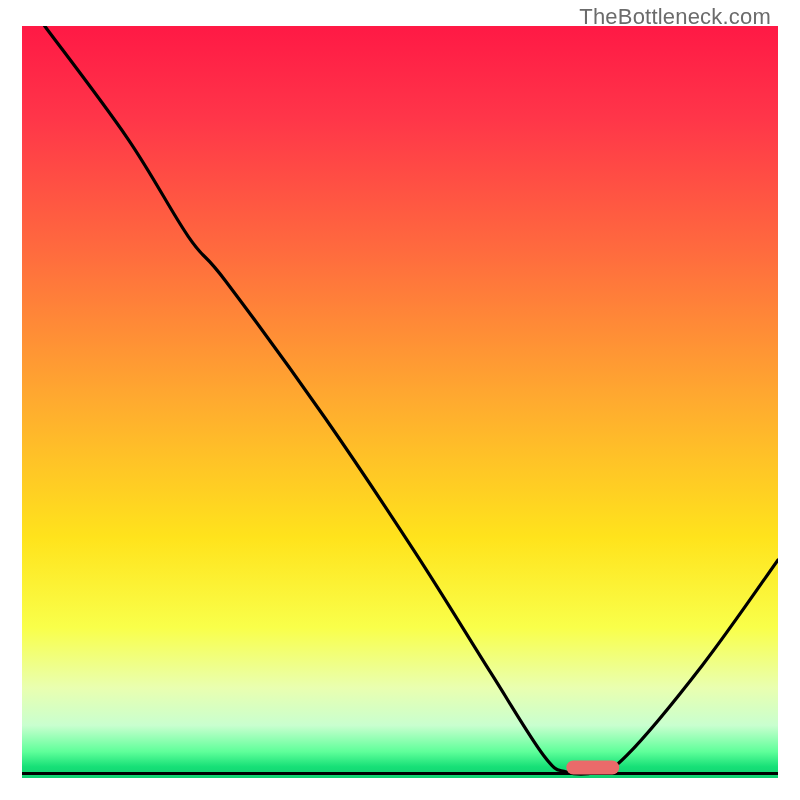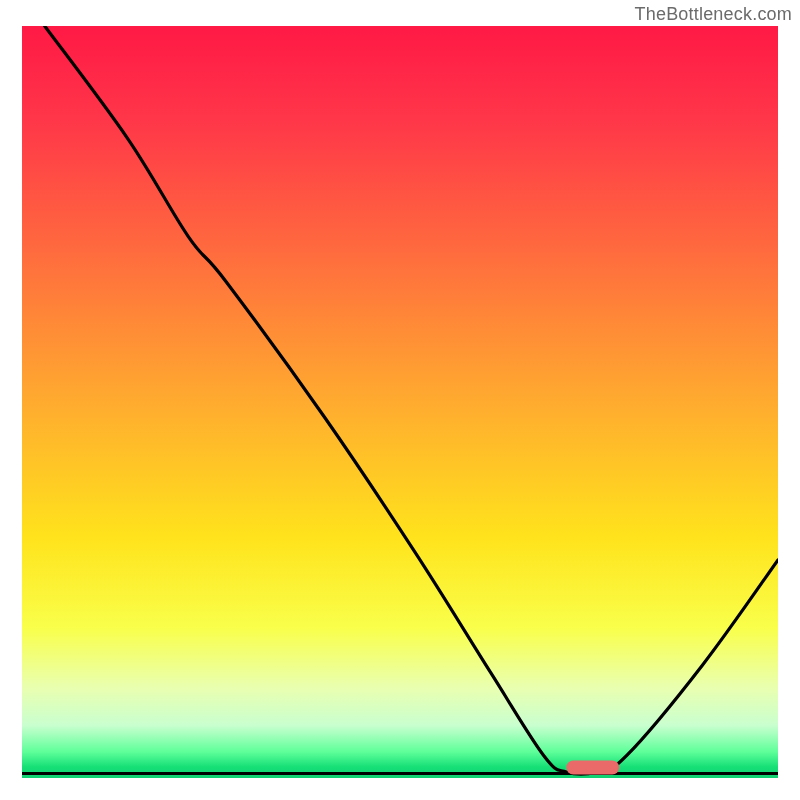--- a/index.html
+++ b/index.html
@@ -7,23 +7,23 @@
     width: 800px;
     height: 800px;
     background: #ffffff;
     position: relative;
     font-family: Arial, Helvetica, sans-serif;
     overflow: hidden;
   }
   .watermark {
     position: absolute;
     top: 4px;
-    right: 8px;
+    right: 29px;
     color: #6b6b6b;
-    font-size: 18px;
+    font-size: 22px;
     font-weight: 400;
     letter-spacing: 0.2px;
   }
   .plot {
     position: absolute;
     left: 22px;
     top: 26px;
     width: 756px;
     height: 752px;
   }

